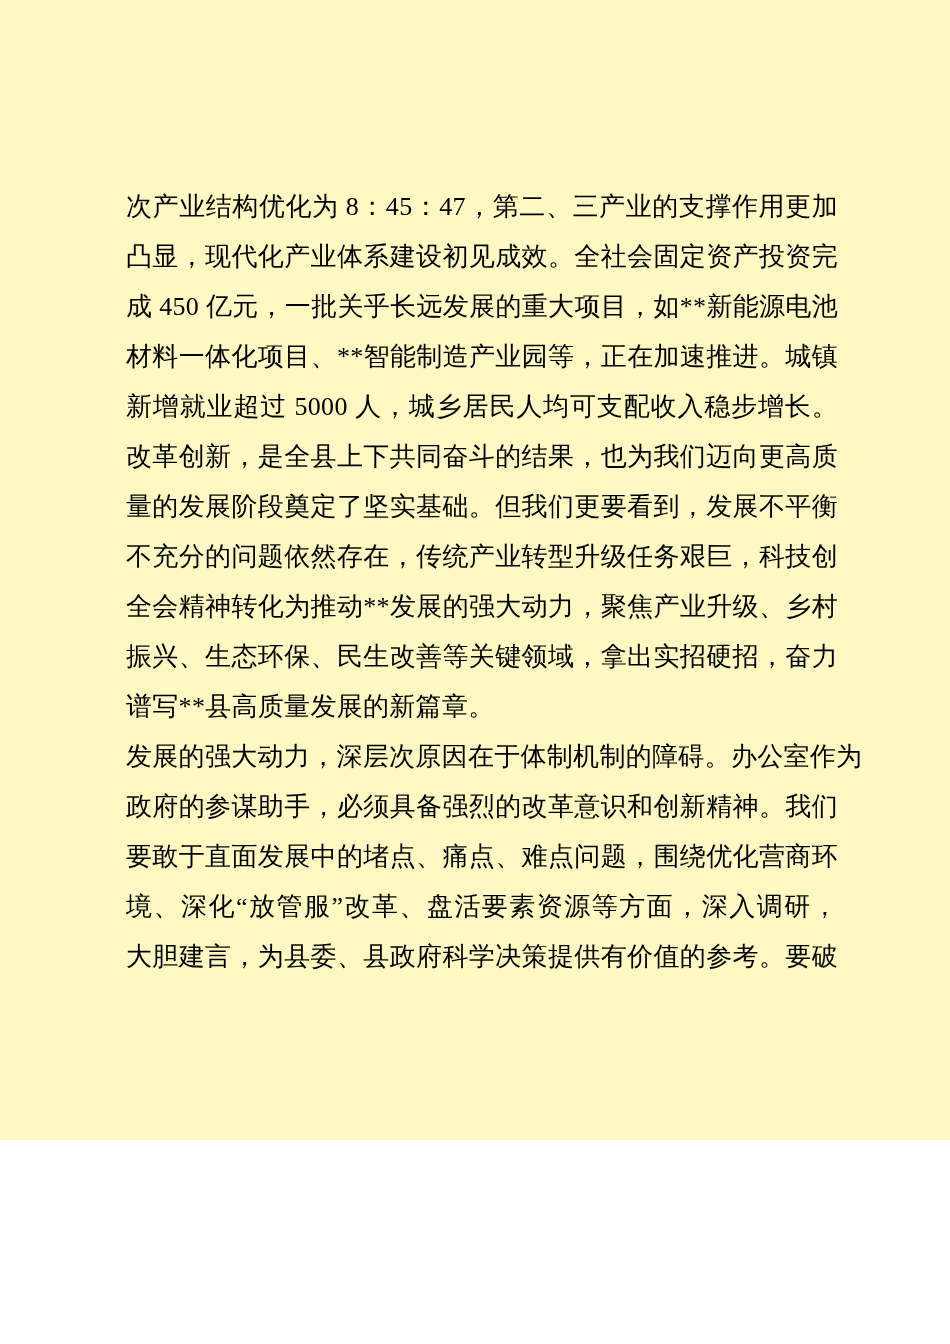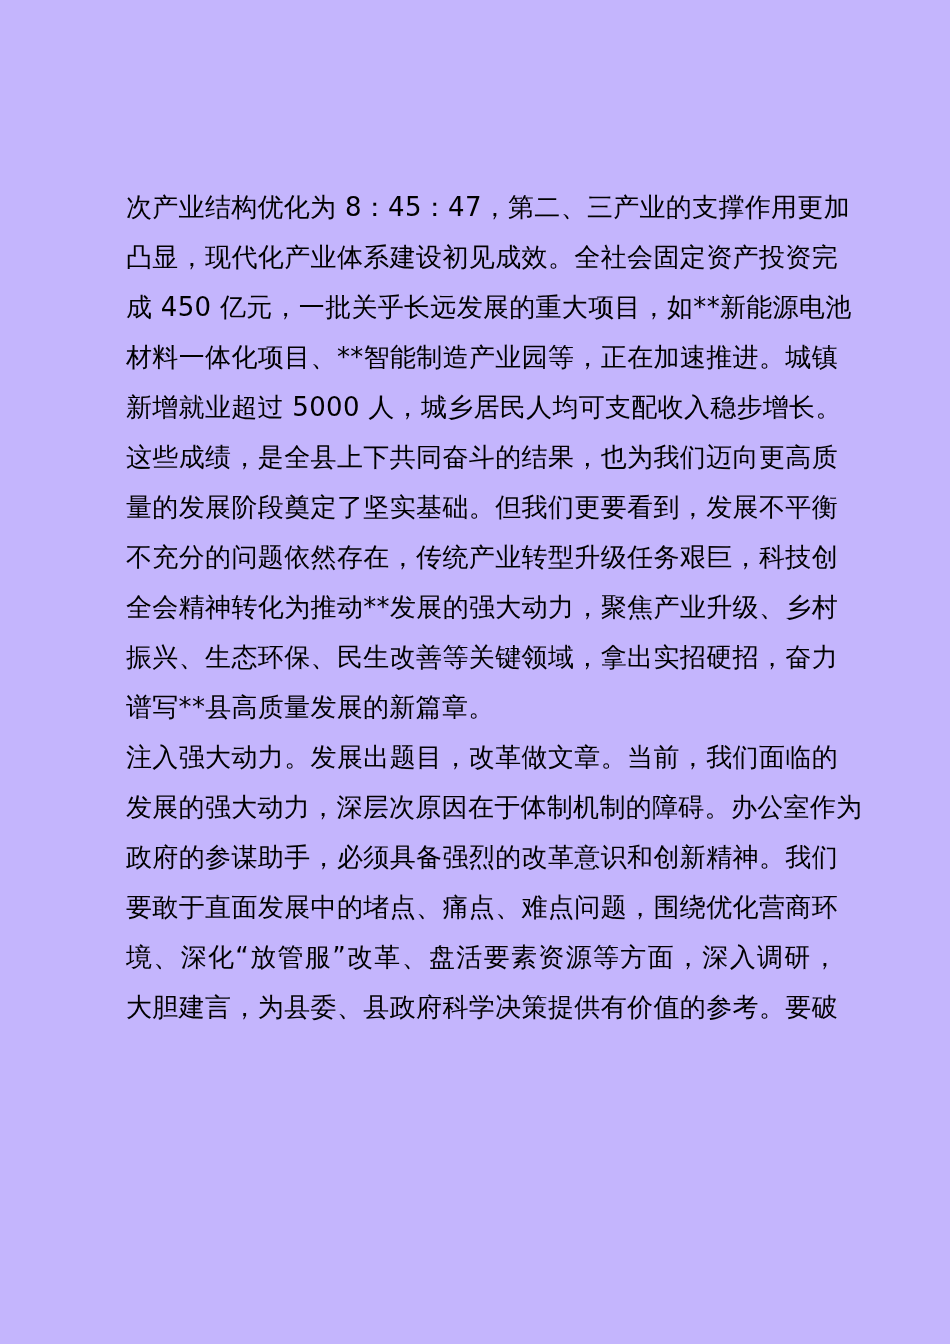--- a/index.html
+++ b/index.html
@@ -13,22 +13,23 @@
       position: relative;
       overflow: hidden;
       font-family: "DejaVu Sans", "Liberation Sans", sans-serif;
       color: #000000;
     }
     .page {
       position: absolute;
       left: 0;
       top: 0;
       width: 950px;
-      height: 1344px;
-      background: #c4b5fd;
+      height: 1140px;
+      background: #fef9c3;
+      font-family: Liberation Serif, serif;
     }
     .body-text {
       position: absolute;
       left: 126px;
       top: 182px;
       width: 712px;
     }
     .line {
       display: block;
       height: 50px;
@@ -50,27 +51,26 @@
 <body>
 
 <div class="page">
   <div class="body-text">
 
     <span class="line">次产业结构优化为 8：45：47，第二、三产业的支撑作用更加</span>
     <span class="line">凸显，现代化产业体系建设初见成效。全社会固定资产投资完</span>
     <span class="line">成 450 亿元，一批关乎长远发展的重大项目，如**新能源电池</span>
     <span class="line">材料一体化项目、**智能制造产业园等，正在加速推进。城镇</span>
     <span class="line">新增就业超过 5000 人，城乡居民人均可支配收入稳步增长。</span>
-    <span class="line">这些成绩，是全县上下共同奋斗的结果，也为我们迈向更高质</span>
+    <span class="line">改革创新，是全县上下共同奋斗的结果，也为我们迈向更高质</span>
     <span class="line">量的发展阶段奠定了坚实基础。但我们更要看到，发展不平衡</span>
     <span class="line">不充分的问题依然存在，传统产业转型升级任务艰巨，科技创</span>
     <span class="line">全会精神转化为推动**发展的强大动力，聚焦产业升级、乡村</span>
     <span class="line">振兴、生态环保、民生改善等关键领域，拿出实招硬招，奋力</span>
     <span class="line last">谱写**县高质量发展的新篇章。</span>
 
-    <span class="line">注入强大动力。发展出题目，改革做文章。当前，我们面临的</span>
     <span class="line">发展的强大动力，深层次原因在于体制机制的障碍。办公室作为</span>
     <span class="line">政府的参谋助手，必须具备强烈的改革意识和创新精神。我们</span>
     <span class="line">要敢于直面发展中的堵点、痛点、难点问题，围绕优化营商环</span>
     <span class="line">境、深化“放管服”改革、盘活要素资源等方面，深入调研，</span>
     <span class="line">大胆建言，为县委、县政府科学决策提供有价值的参考。要破</span>
   </div>
 </div>
 
 </body></html>

